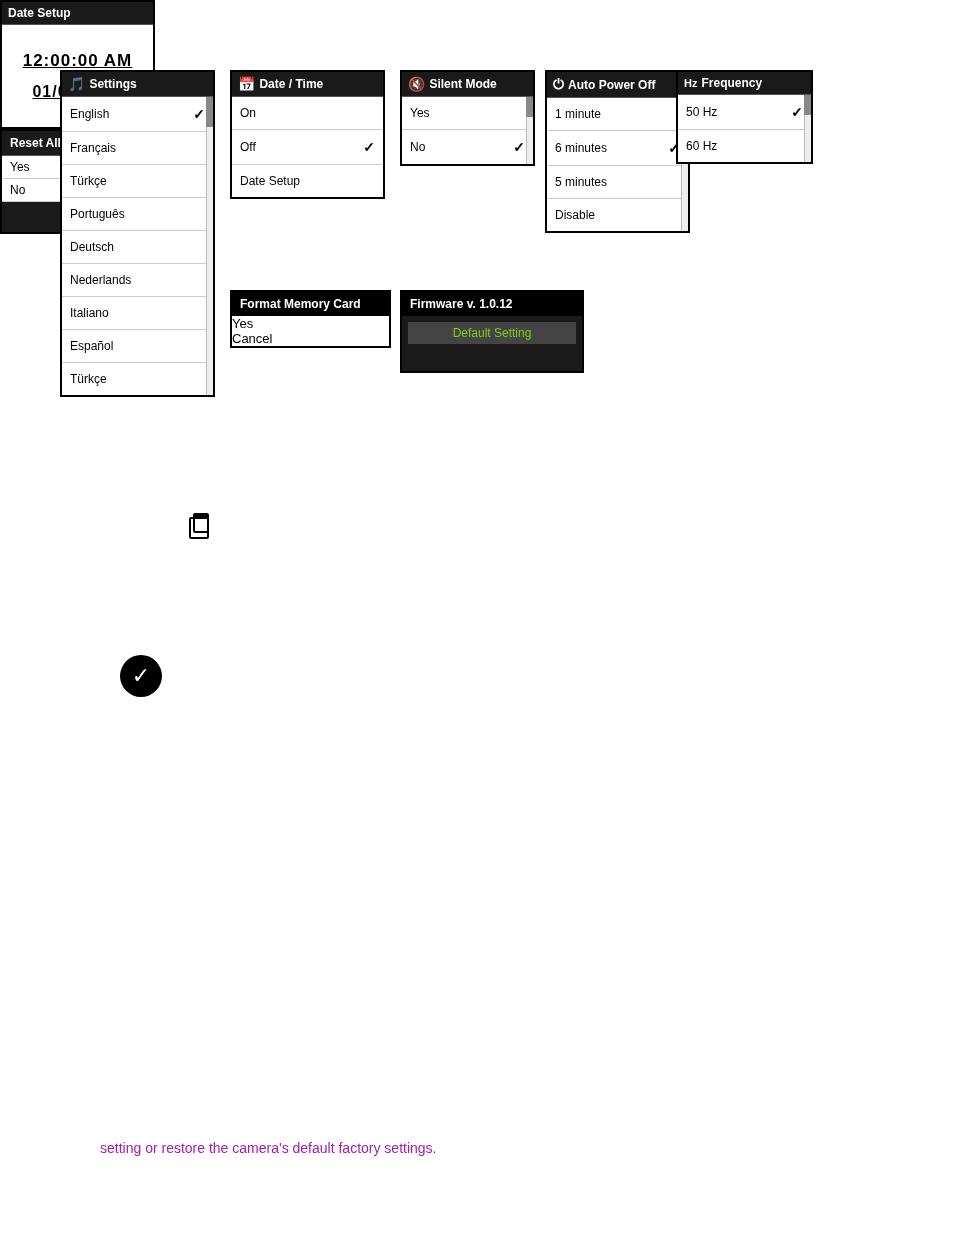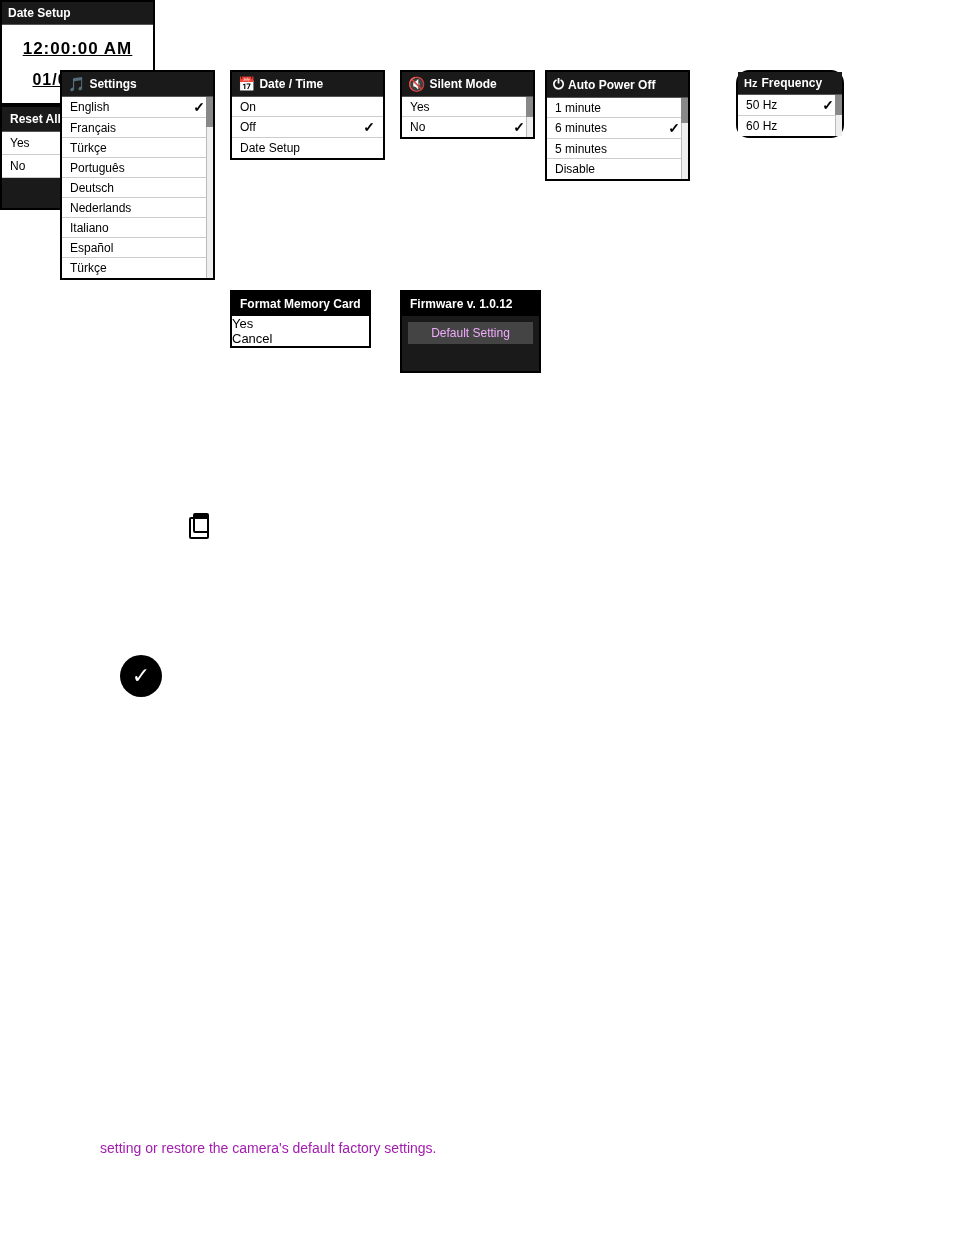--- a/index.html
+++ b/index.html
@@ -41,21 +41,21 @@
     .menu-panel .panel-header .icon {
       font-size: 14px;
     }
 
     .menu-panel .panel-items {
       background: #fff;
       color: #000;
     }
 
     .menu-panel .panel-item {
-      padding: 2px 8px;
+      padding: 9px 8px;
       border-bottom: 1px solid #ccc;
       display: flex;
       align-items: center;
       justify-content: space-between;
       font-size: 12px;
       min-height: 20px;
     }
 
     .menu-panel .panel-item:last-child {
       border-bottom: none;
@@ -94,21 +94,21 @@
       padding: 4px 6px;
       font-size: 12px;
       font-weight: bold;
       color: #fff;
       border-bottom: 1px solid #555;
     }
 
     .panel-datesetup .setup-body {
       background: #fff;
       color: #000;
-      padding: 8px;
+      padding: 20px;
       text-align: center;
     }
 
     .time-display {
       font-size: 17px;
       font-weight: bold;
       letter-spacing: 1px;
       padding: 6px 0;
       text-decoration: underline;
     }
@@ -130,24 +130,23 @@
 
     
     .panel-autopower {
       left: 545px;
       top: 70px;
       width: 145px;
     }
 
     
     .panel-frequency {
-      left: 736px;
+      left: 676px;
       top: 70px;
-      width: 108px;
-      border-radius: 13px;
+      width: 137px;
     }
 
     
     .panel-reset {
       left: 400px;
       top: 390px;
       width: 175px;
       border: 2px solid #000;
       background: #1a1a1a;
     }
@@ -367,36 +366,36 @@
         <div class="panel-item">
             <span>60 Hz</span>
           </div>
       </div>
       <div class="scroll-bar">
         <div class="scroll-thumb" style="top:0; height:20px;"></div>
       </div>
     </div>
   </div>
 
-  <div style="position:absolute; left:230px; top:290px; width:141px; border:2px solid #000;">
+  <div style="position:absolute; left:230px; top:290px; width:161px; border:2px solid #000;">
     <div style="background:#000; color:#fff; padding:5px 8px; font-size:12px; font-weight:bold;">
       <span>Format Memory Card</span>
     </div>
     <div style="background:#fff;">
       <div class="panel-item"><span>Yes</span></div>
       <div class="panel-item"><span>Cancel</span></div>
     </div>
   </div>
 
-  <div style="position:absolute; left:400px; top:290px; width:141px; border:2px solid #000;">
+  <div style="position:absolute; left:400px; top:290px; width:184px; border:2px solid #000;">
     <div style="background:#000; color:#fff; padding:5px 8px; font-size:12px; font-weight:bold;">
       <span>Firmware v. 1.0.12</span>
     </div>
     <div style="background:#1a1a1a; min-height:55px; padding:6px;">
-      <div style="background:#444; color:#f0abfc; padding:4px 8px; font-size:12px; text-align:center;">
+      <div style="background:#444; color:#84cc16; padding:4px 8px; font-size:12px; text-align:center;">
         <span>Default Setting</span>
       </div>
     </div>
   </div>
 
   <div class="panel-reset">
     <div class="reset-header">
       <span>Reset All Settings?</span>
     </div>
     <div class="reset-body">

